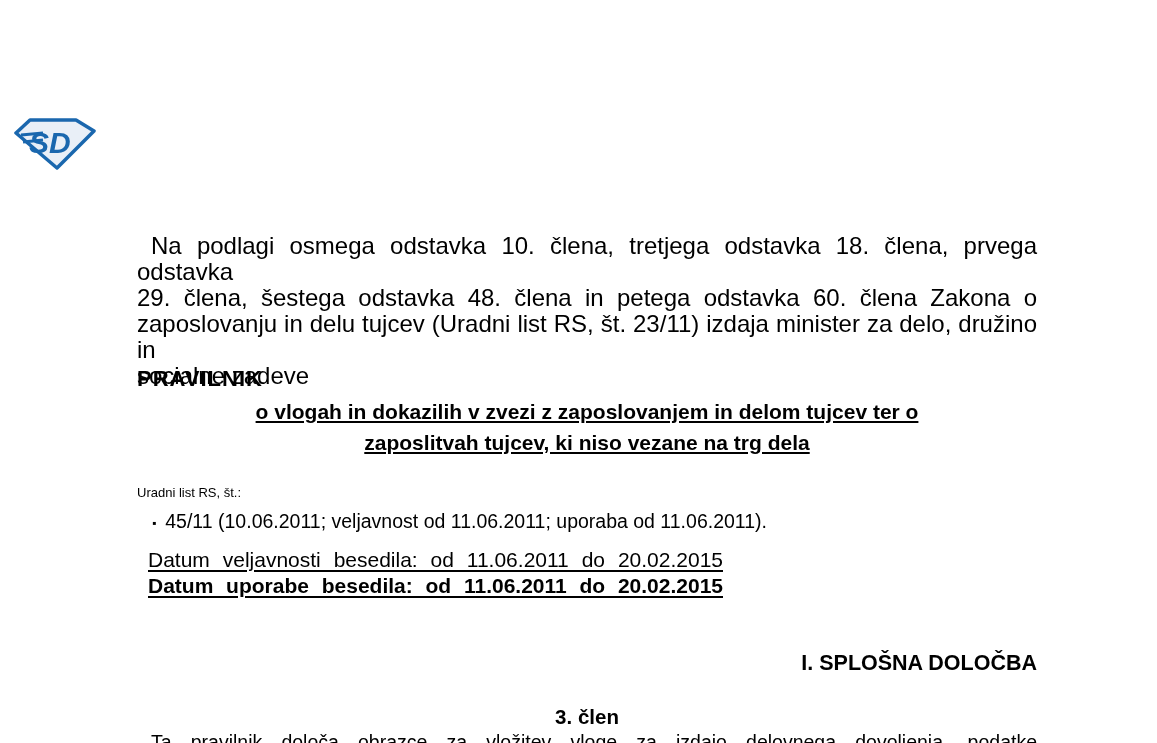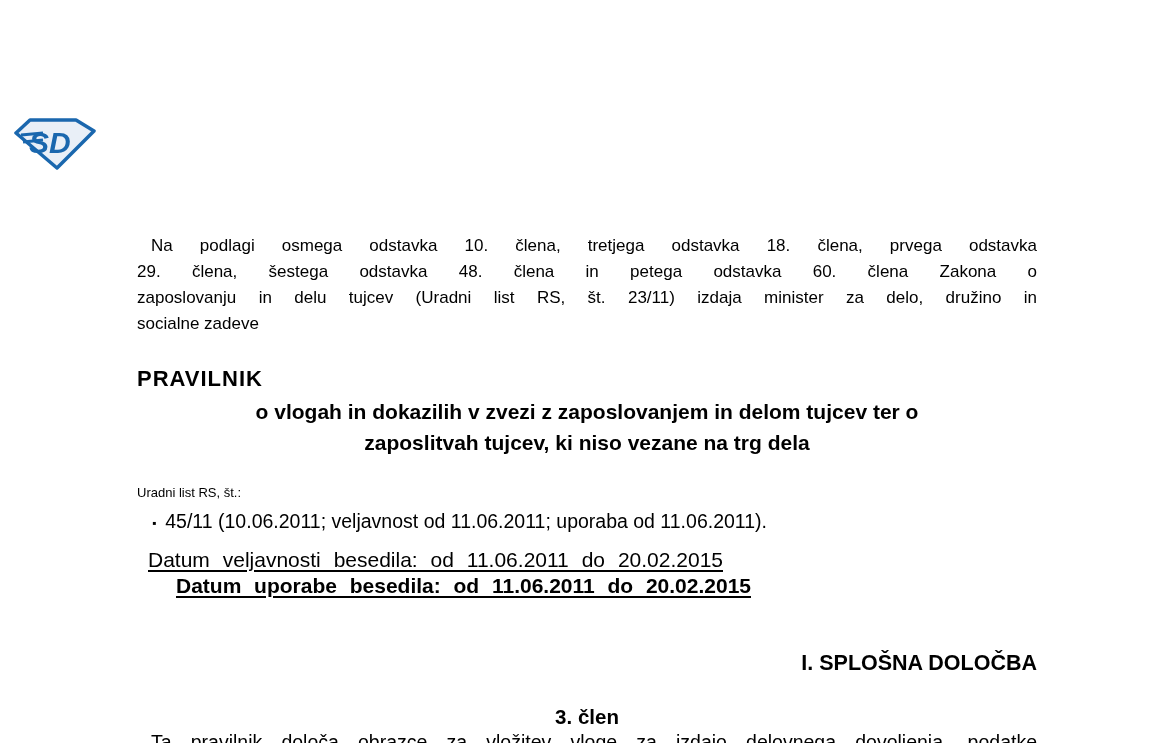--- a/index.html
+++ b/index.html
@@ -13,51 +13,51 @@
   }
   .abs { position: absolute; }
 
   
   .logo { left: 13px; top: 116px; width: 84px; height: 54px; }
 
   
   .col { left: 137px; width: 900px; }
 
   
-  .intro { top: 233px; font-size: 17px; line-height: 26px; }
+  .intro { top: 233px; font-size: 24px; line-height: 26px; }
   .jl { text-align: justify; text-align-last: justify; }
   .indent { text-indent: 14px; }
 
   
   .doc-title {
     top: 366px; text-align: left;
     font-size: 22px; font-weight: bold; letter-spacing: 1px;
   }
   .doc-subtitle {
     top: 397px; text-align: center;
-    font-size: 21px; font-weight: bold; line-height: 30.5px;
+    font-size: 21px; font-weight: bold; line-height: 30.5px; text-decoration: underline;
   }
 
   
   .gazette-label { top: 485px; font-size: 13px; }
   .gazette-item {
     top: 510px; font-size: 19.5px;
     display: flex; align-items: flex-start; padding-left: 15px; box-sizing: border-box;
   }
   .bullet-marker { font-size: 12px; line-height: 26px; margin-right: 9px; }
 
   
   .datum {
     left: 148px; width: 575px; font-size: 21px;
     text-align: justify; text-align-last: justify;
     text-decoration: underline; text-decoration-thickness: 1.5px; text-underline-offset: 3px;
     white-space: nowrap;
   }
   .datum1 { top: 548px; }
-  .datum2 { top: 574px; font-weight: bold; text-decoration-thickness: 2px; margin-left: 28px; }
+  .datum2 { top: 574px; font-weight: bold; text-decoration-thickness: 2px; }
 
   .section-heading {
     top: 651px; text-align: right;
     font-size: 21.5px; font-weight: bold;
   }
   .article-heading {
     top: 705px; text-align: center;
     font-size: 20.5px; font-weight: bold;
   }
   .article-line { top: 729px; font-size: 19.5px; line-height: 26px; }

